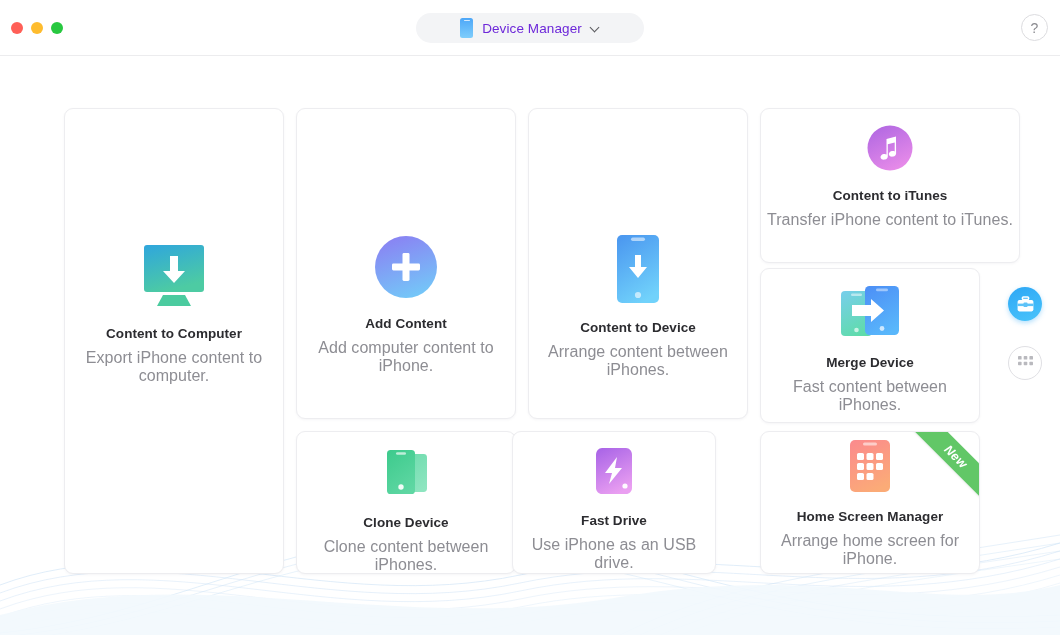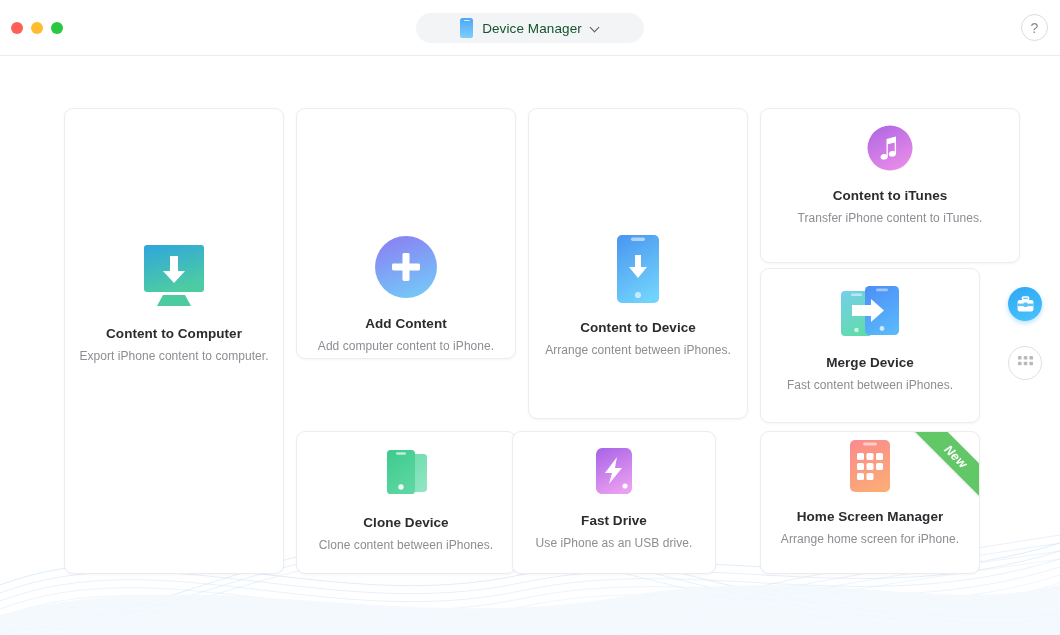--- a/index.html
+++ b/index.html
@@ -51,21 +51,21 @@
     width: 13px; height: 20px; border-radius: 2.5px;
     background: linear-gradient(180deg, #4da7f8 0%, #7ecdfb 100%);
     position: relative; flex: 0 0 auto;
   }
   .phone-mini::before {
     content: ""; position: absolute; left: 3.5px; top: 1.5px;
     width: 6px; height: 1.6px; border-radius: 1px;
     background: rgba(255,255,255,.75);
   }
   .pill-label {
-    font-size: 13.5px; color: #14532d; letter-spacing: .1px;
+    font-size: 13.5px; color: #6d28d9; letter-spacing: .1px;
   }
   .chev {
     width: 9px; height: 9px; position: relative; flex: 0 0 auto;
   }
   .chev::after {
     content: ""; position: absolute; left: 0; top: 0;
     width: 6px; height: 6px;
     border-right: 1.4px solid #5a5a5e;
     border-bottom: 1.4px solid #5a5a5e;
     transform: rotate(45deg);
@@ -94,27 +94,27 @@
   }
   .card-inner {
     position: absolute; left: 0; right: 0;
     display: flex; flex-direction: column; align-items: center;
   }
   .card-title {
     font-size: 13.5px; font-weight: bold; color: #2c2c30;
     text-align: center; letter-spacing: .05px;
   }
   .card-desc {
-    font-size: 12px; color: #8d8d93; text-align: center;
+    font-size: 16px; color: #8d8d93; text-align: center;
     margin-top: 8px; letter-spacing: .05px;
   }
 
   
   #card-computer   { left: 64px;  top: 52px;  width: 220px; height: 466px; }
-  #card-add        { left: 296px; top: 52px;  width: 220px; height: 251px; }
+  #card-add        { left: 296px; top: 52px;  width: 220px; height: 311px; }
   #card-todevice   { left: 528px; top: 52px;  width: 220px; height: 311px; text-decoration: underline; }
   #card-itunes     { left: 760px; top: 52px;  width: 260px; height: 155px; }
   #card-merge      { left: 760px; top: 212px; width: 220px; height: 155px; }
   #card-clone      { left: 296px; top: 375px; width: 220px; height: 143px; }
   #card-fastdrive  { left: 512px; top: 375px; width: 204px; height: 143px; }
   #card-homescreen { left: 760px; top: 375px; width: 220px; height: 143px; }
 
   #card-computer   .card-inner { top: 136px; }
   #card-add        .card-inner { top: 126px; }
   #card-todevice   .card-inner { top: 126px; }

